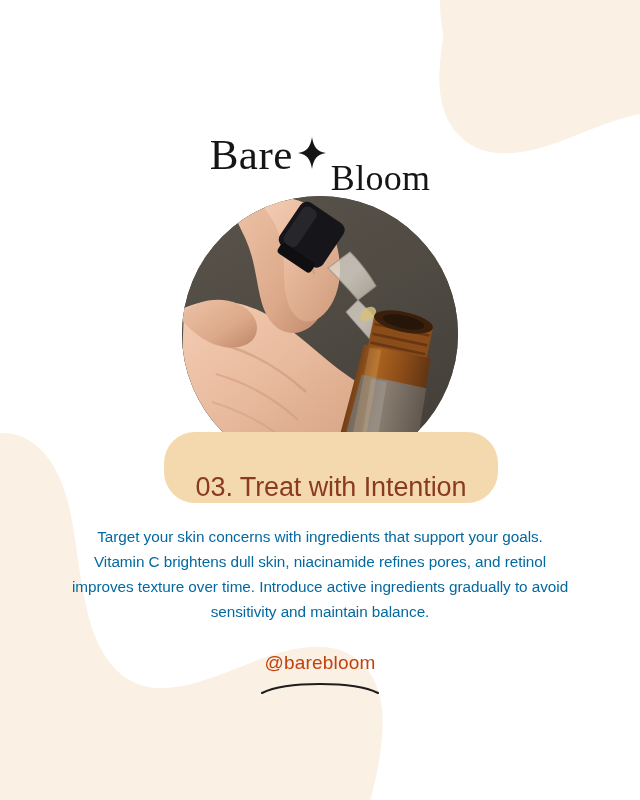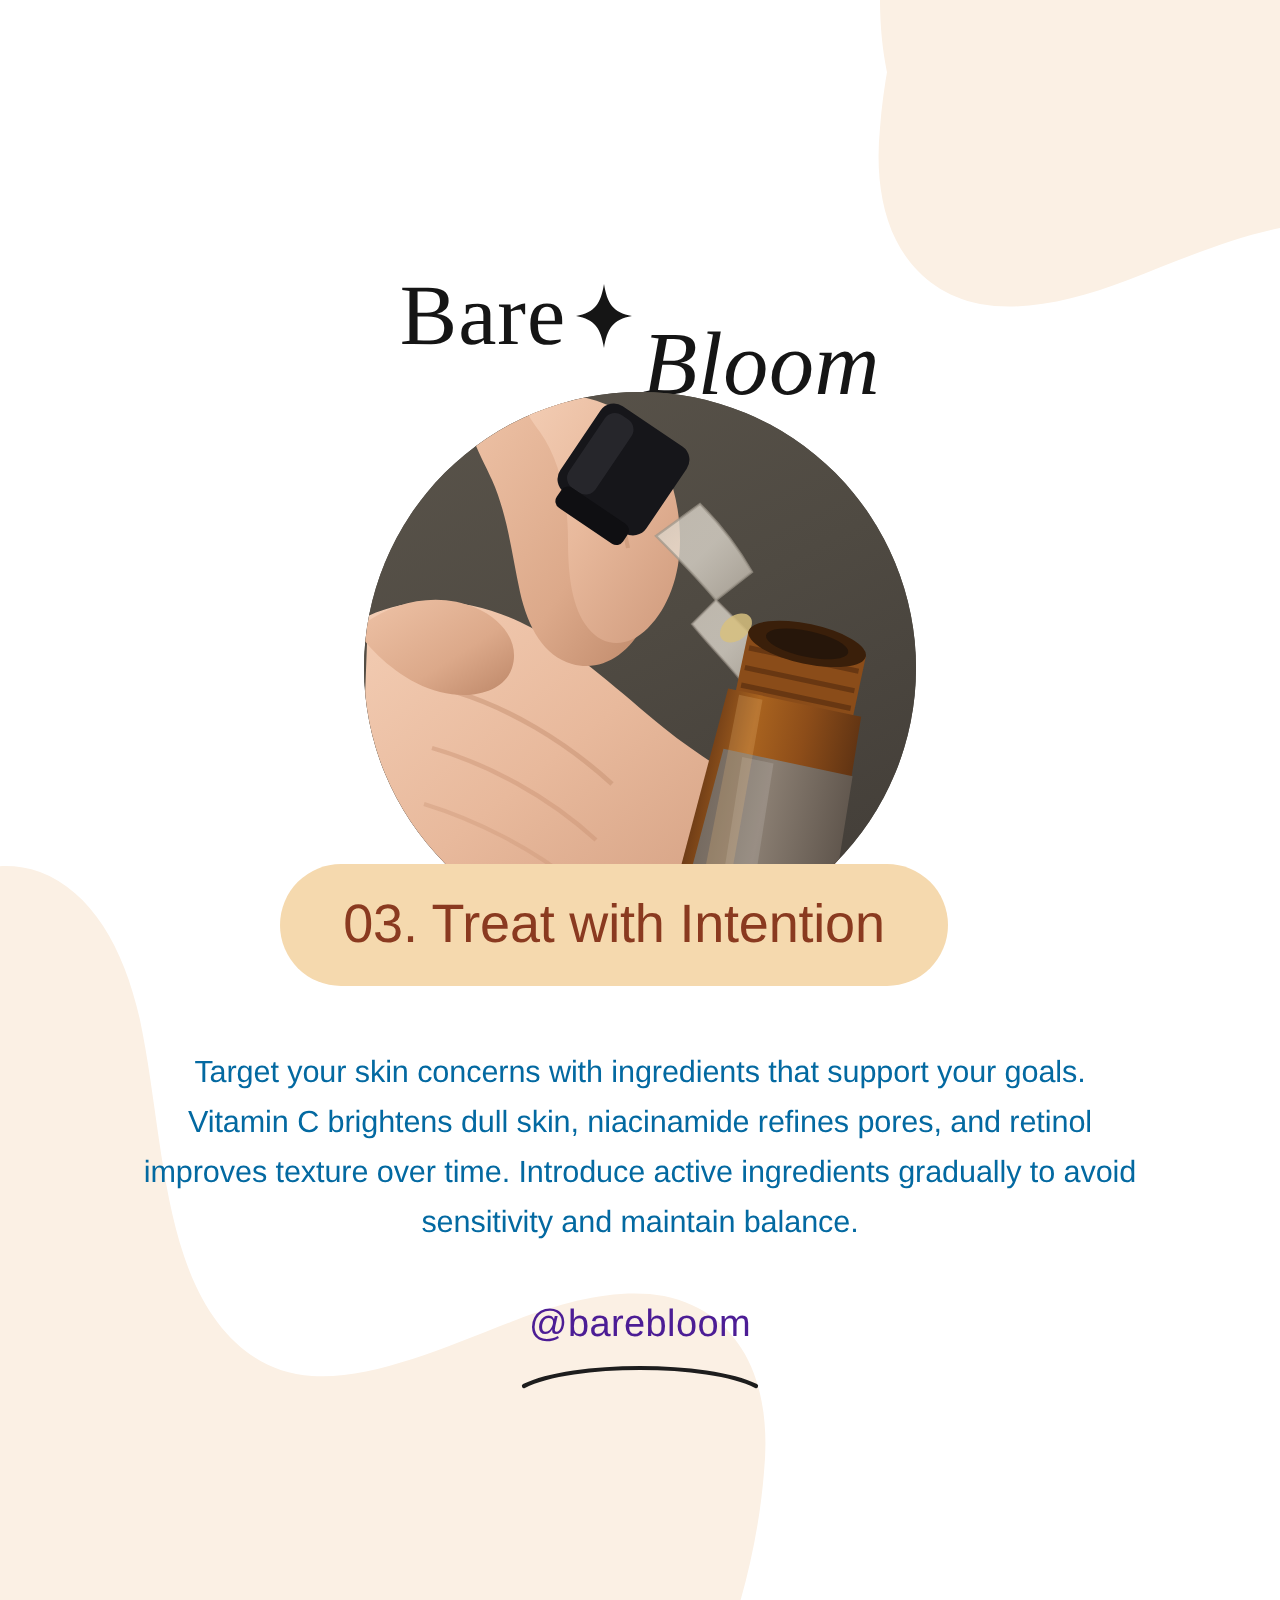--- a/index.html
+++ b/index.html
@@ -56,22 +56,21 @@
     font-weight: 400;
   }
   .logo-star {
     display: inline-block;
     width: 34px;
     height: 40px;
     position: relative;
     top: 1px;
   }
   .logo-bloom {
-    font-size: 45px;
-    font-style: italic;
+    font-size: 36px;
     font-weight: 400;
     letter-spacing: 0.3px;
     margin-top: 48px;
   }
 
   
   .photo-circle {
     position: absolute;
     left: 182px;
     top: 196px;
@@ -79,28 +78,28 @@
     height: 276px;
     border-radius: 50%;
     overflow: hidden;
     background: #4f4b43;
   }
   .photo-svg { display: block; }
 
   
   .title-pill {
     position: absolute;
-    left: 140px;
+    left: 164px;
     top: 432px;
     width: 334px;
-    height: 61px;
+    height: 71px;
     border-radius: 31px;
     background: #f5d9ae;
     display: flex;
-    align-items: center;
+    align-items: flex-end;
     justify-content: center;
   }
   .title-text {
     font-size: 27px;
     color: #8a3a20;
     letter-spacing: -0.1px;
     white-space: nowrap;
     font-weight: 400;
   }
 
@@ -120,21 +119,21 @@
   
   .handle-wrap {
     position: absolute;
     left: 0;
     top: 652px;
     width: 640px;
     text-align: center;
   }
   .handle-text {
     font-size: 19px;
-    color: #4c1d95;
+    color: #c2410c;
     letter-spacing: 0.2px;
   }
   .handle-swash {
     display: block;
     margin: 5px auto 0;
   }
 </style>
 </head>
 <body>
 

